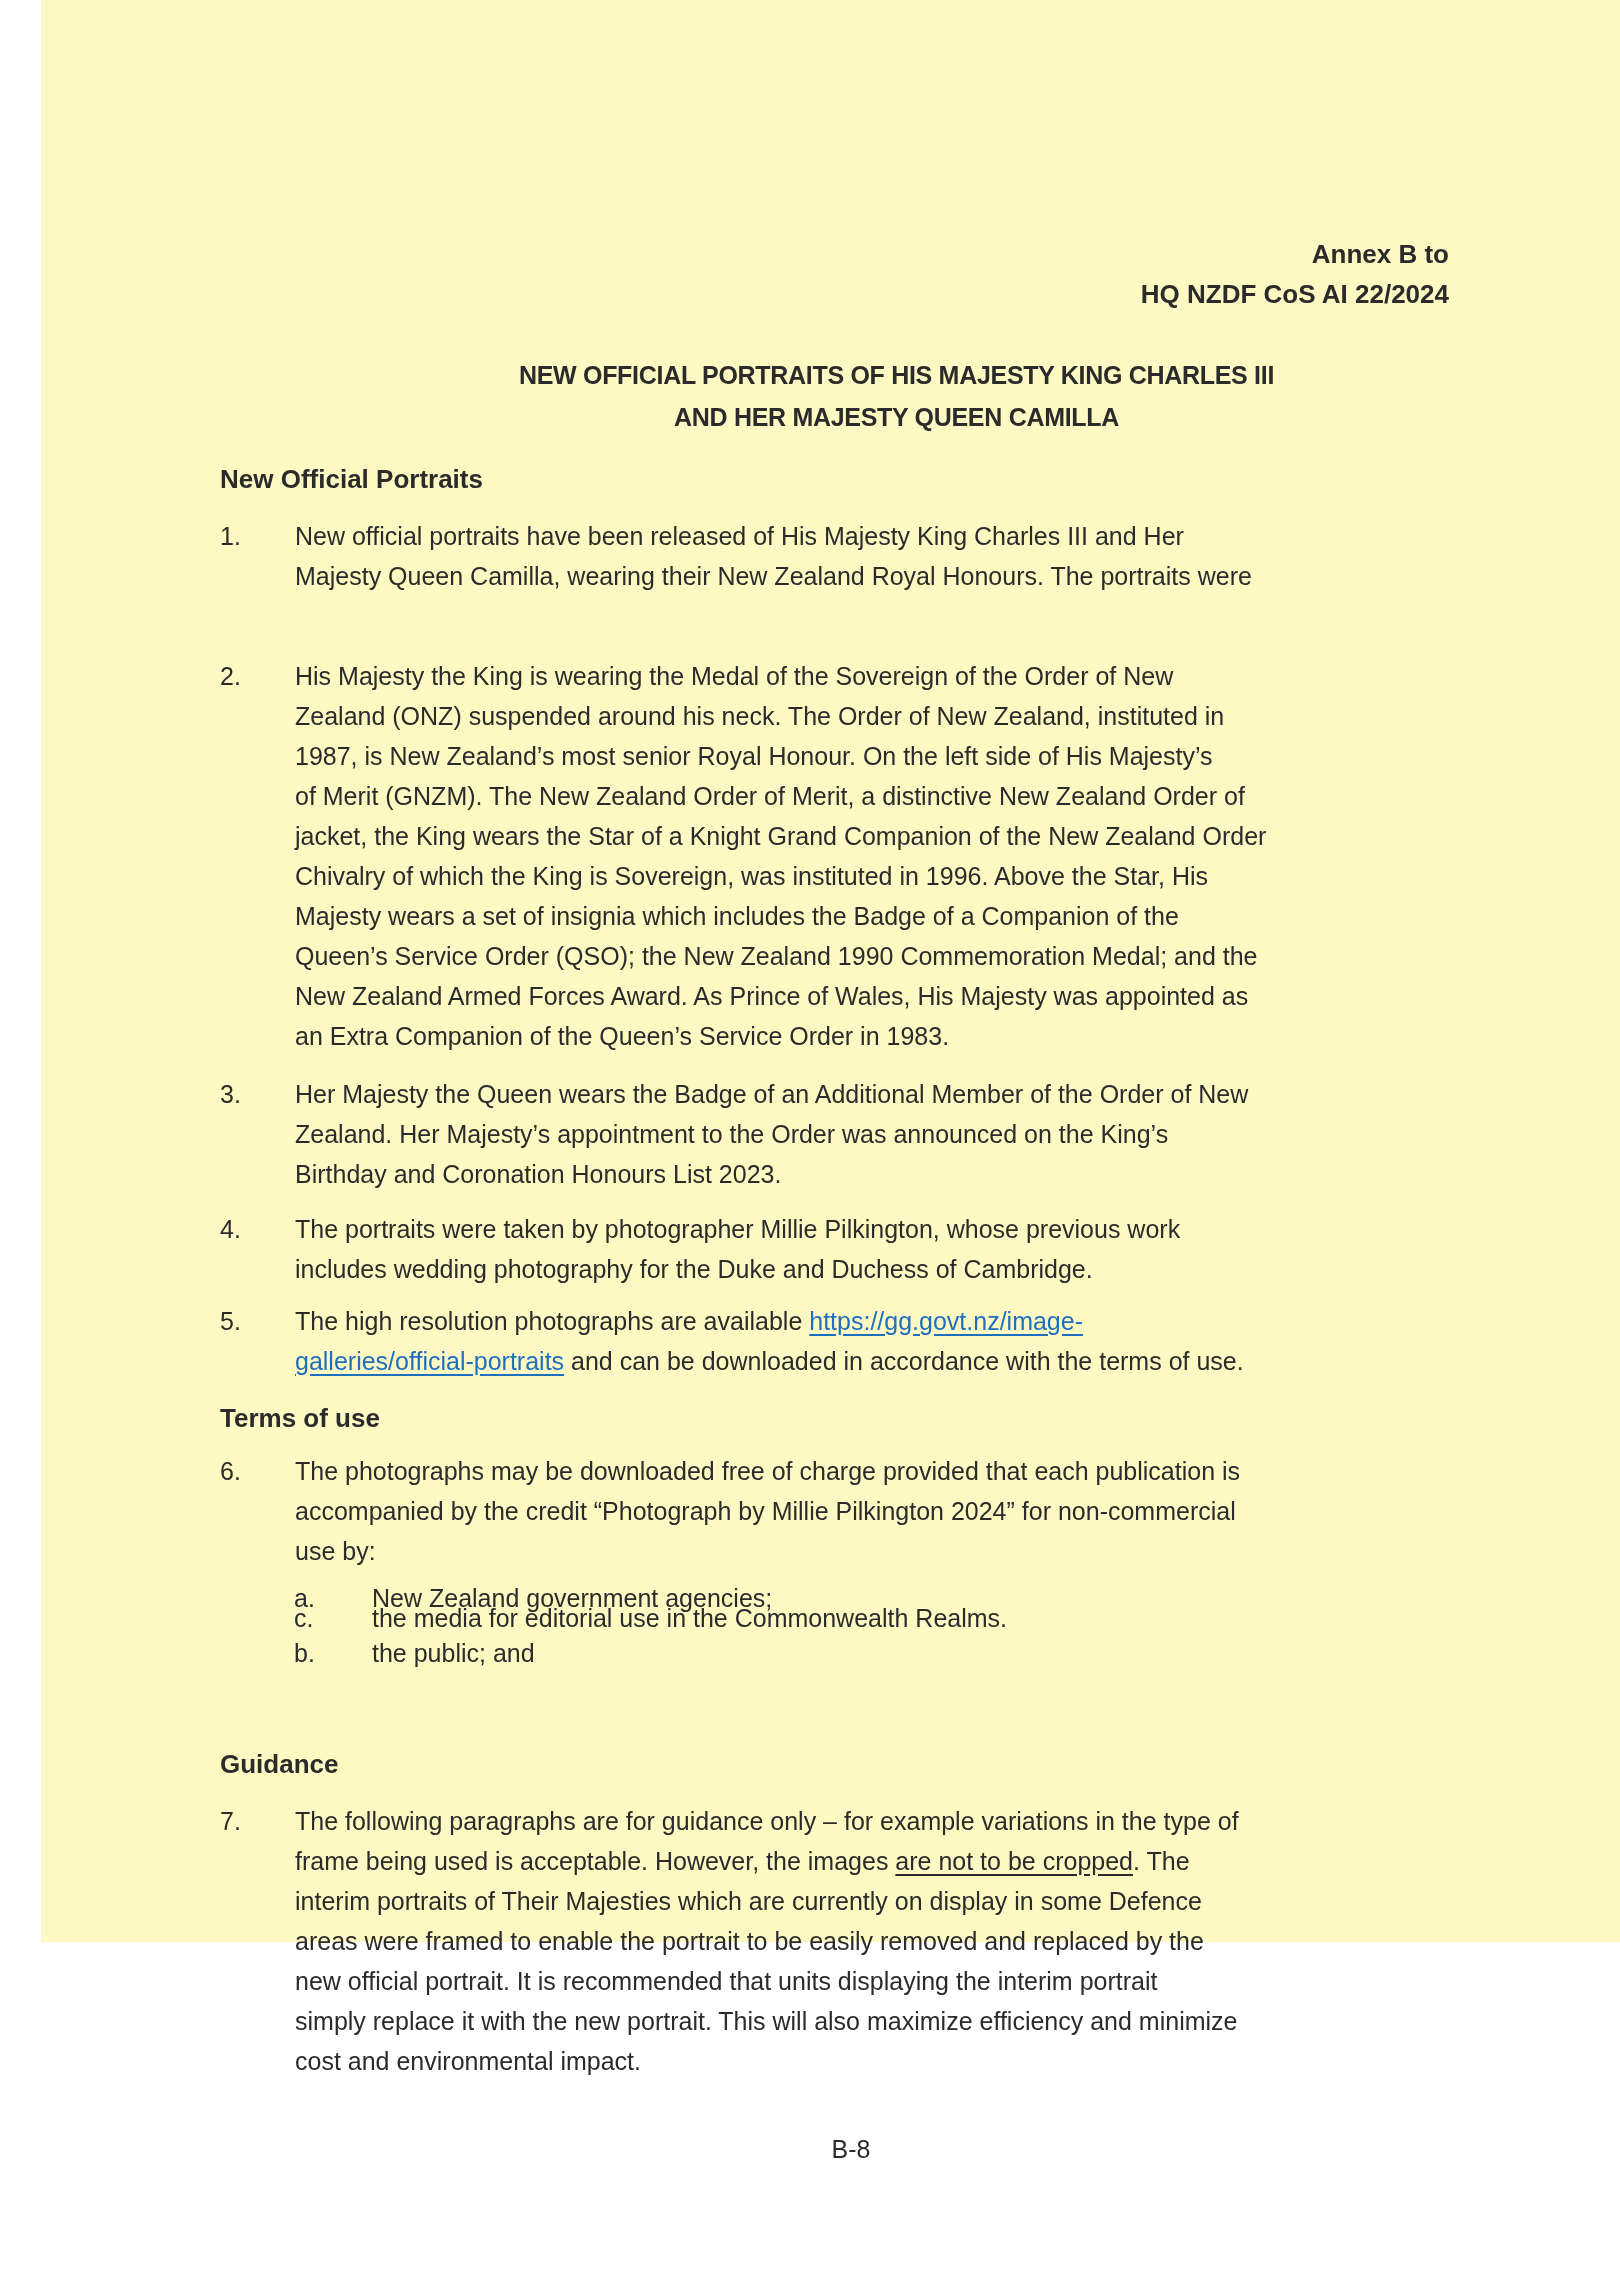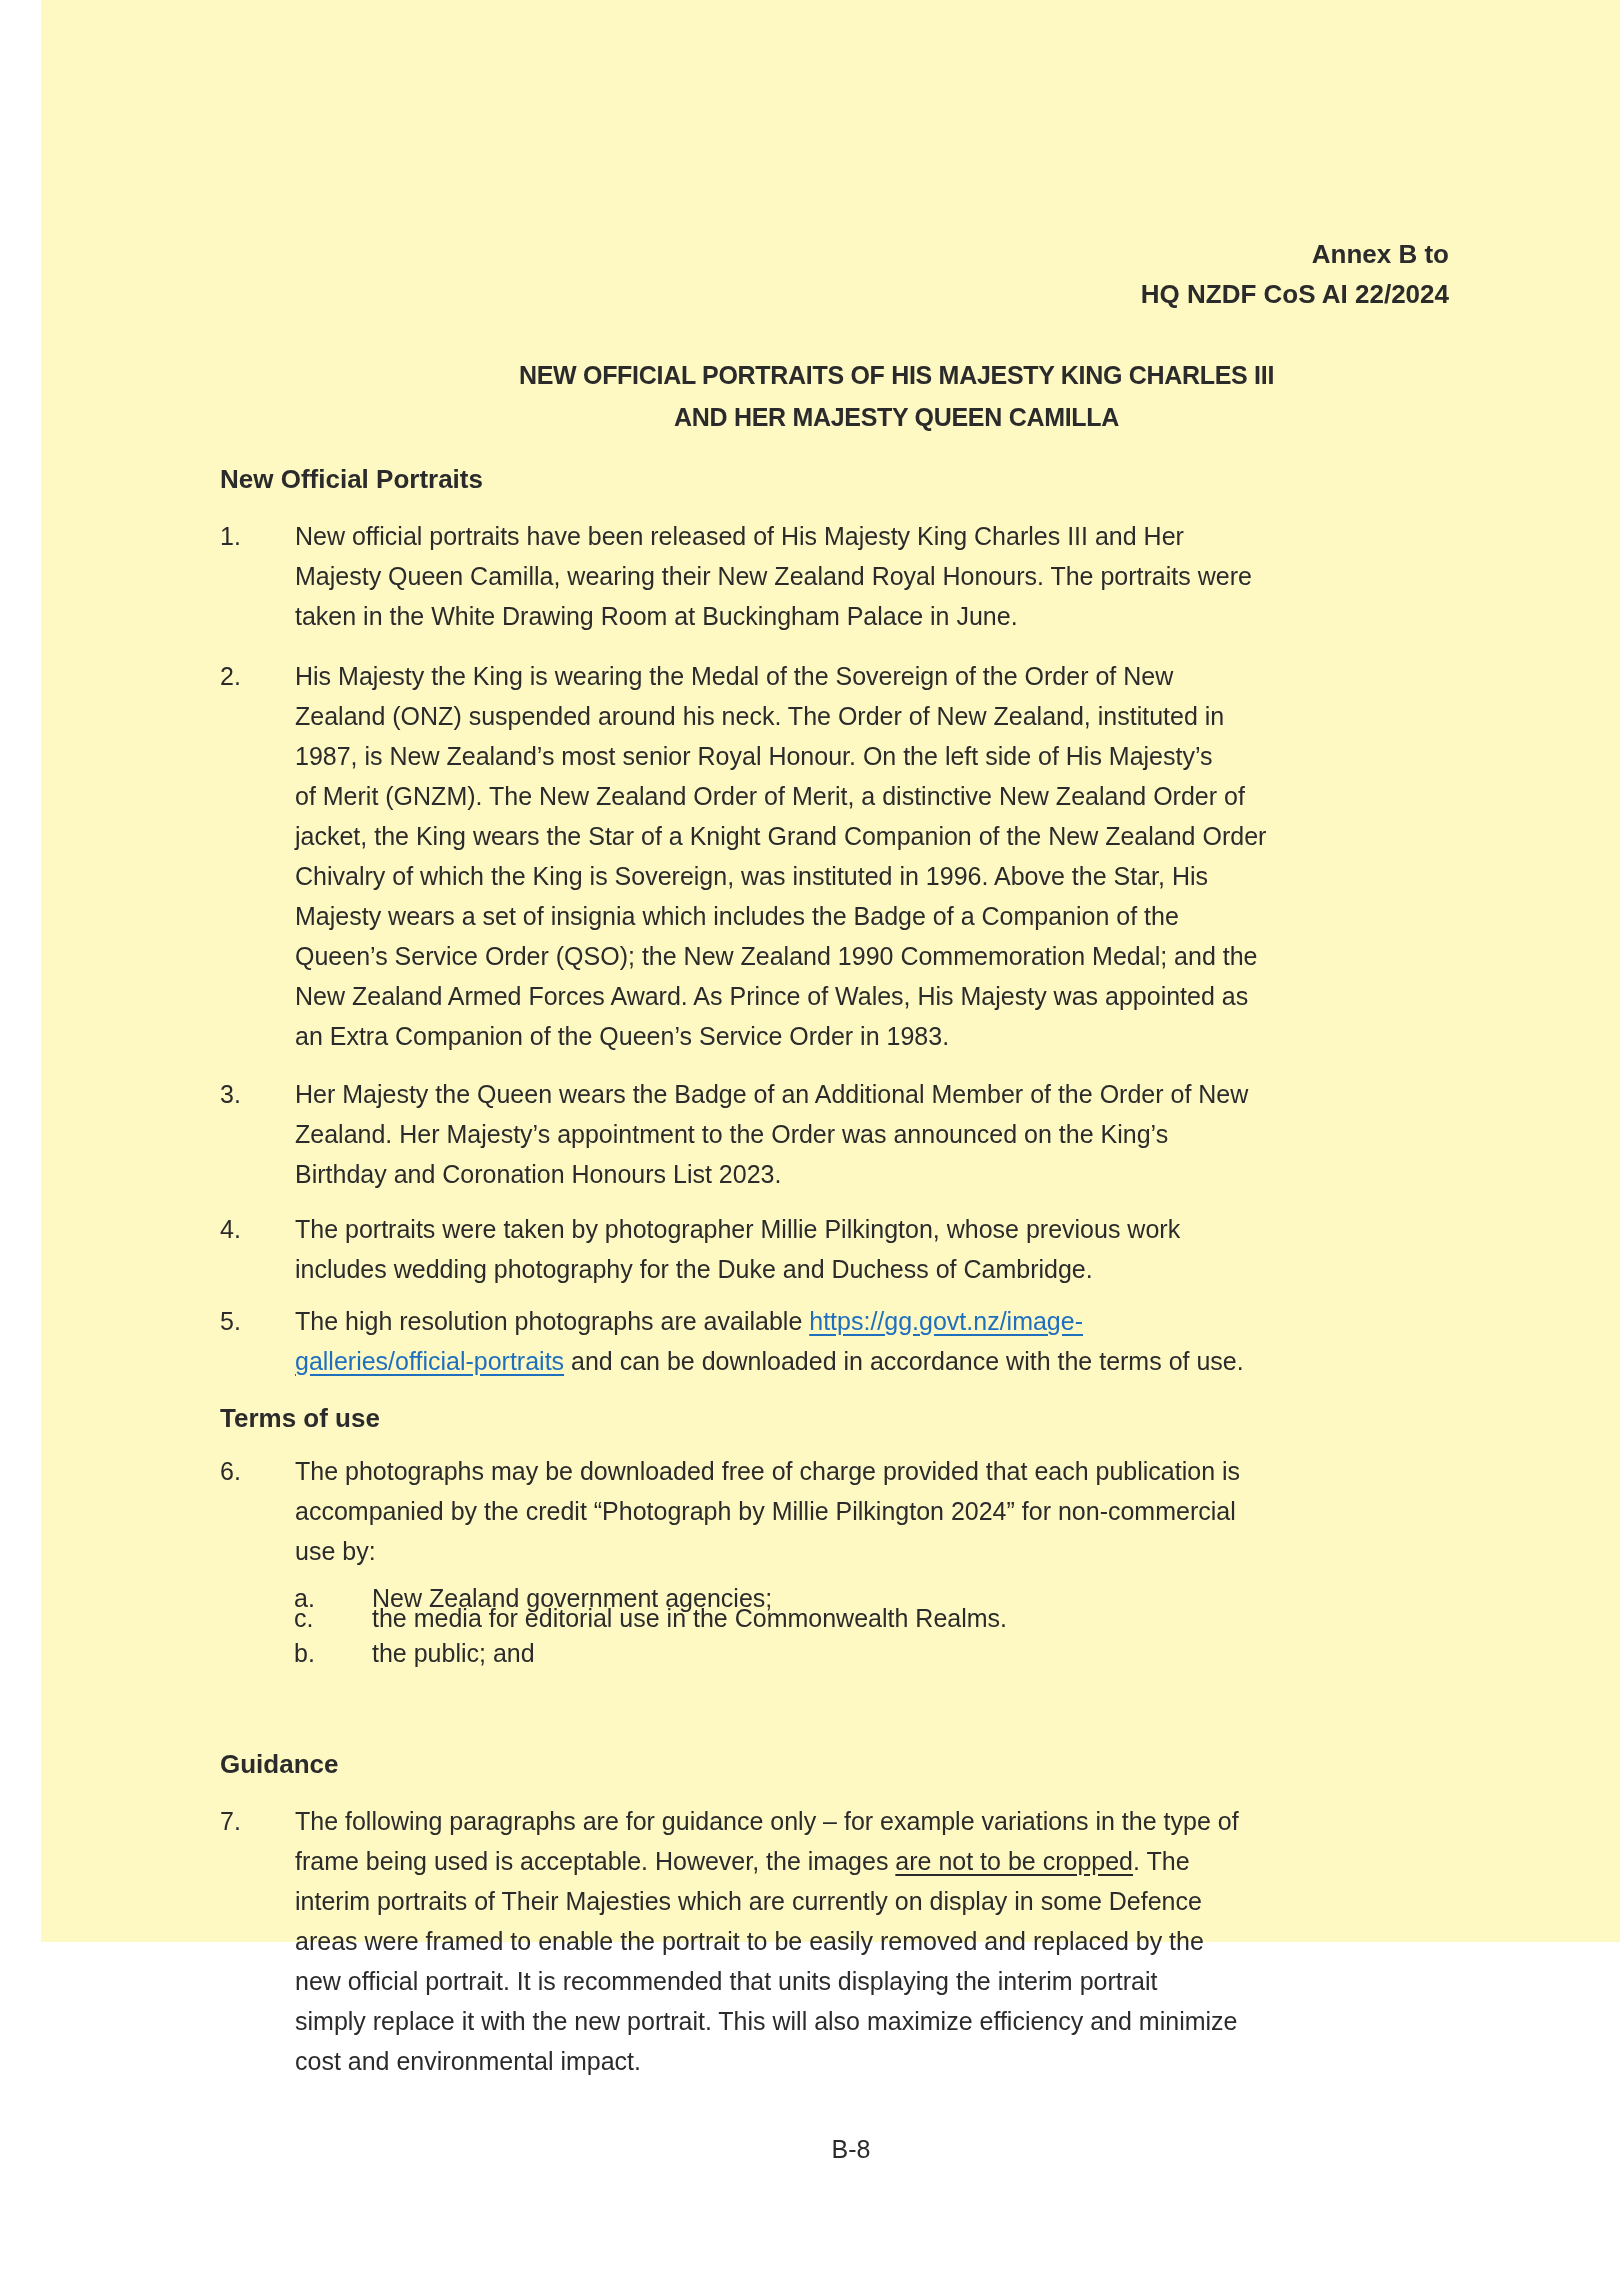--- a/index.html
+++ b/index.html
@@ -124,21 +124,20 @@
     <div>AND HER MAJESTY QUEEN CAMILLA</div>
   </div>
 
   <div class="section-heading" style="top:462px;">New Official Portraits</div>
 
   <div class="para" style="top:516px;">
     <span class="num">1.</span>
     <div class="text">
       <span class="line">New official portraits have been released of His Majesty King Charles III and Her</span>
       <span class="line">Majesty Queen Camilla, wearing their New Zealand Royal Honours. The portraits were</span>
-      <span class="line">taken in the White Drawing Room at Buckingham Palace in June.</span>
     </div>
   </div>
 
   <div class="para" style="top:656px;">
     <span class="num">2.</span>
     <div class="text">
       <span class="line">His Majesty the King is wearing the Medal of the Sovereign of the Order of New</span>
       <span class="line">Zealand (ONZ) suspended around his neck. The Order of New Zealand, instituted in</span>
       <span class="line">1987, is New Zealand’s most senior Royal Honour. On the left side of His Majesty’s</span>
       <span class="line">of Merit (GNZM). The New Zealand Order of Merit, a distinctive New Zealand Order of</span>

